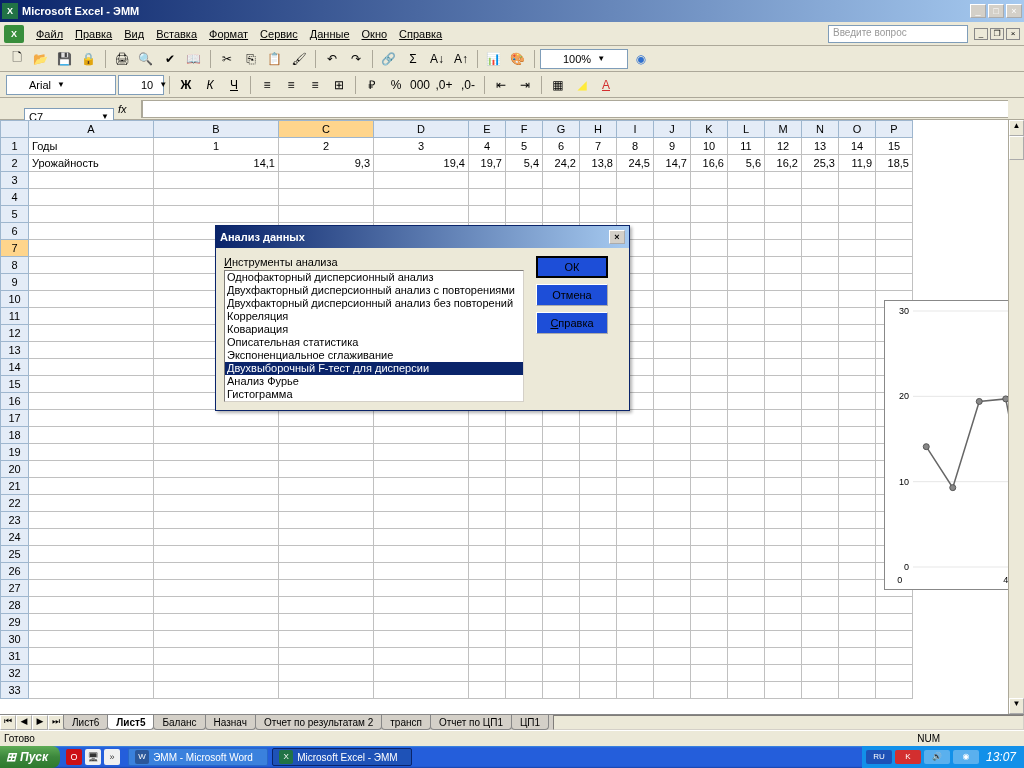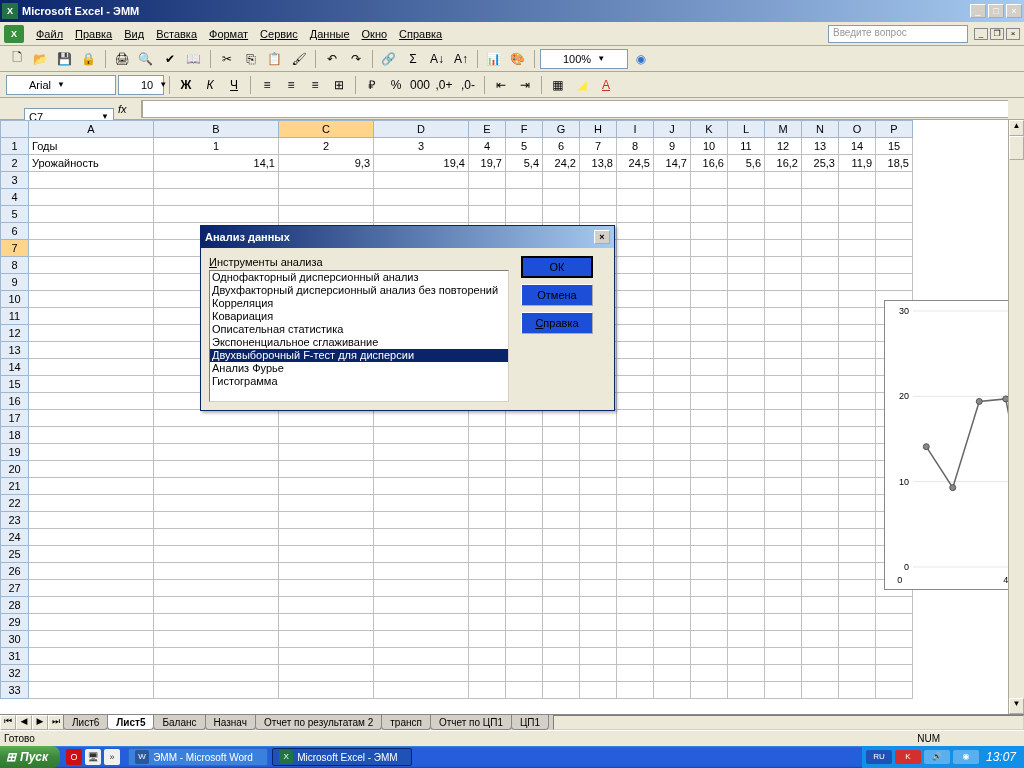--- a/index.html
+++ b/index.html
@@ -68,21 +68,21 @@
 .start-btn { height: 22px; padding: 0 12px 0 6px; background: linear-gradient(to bottom, #5eac56, #3c873c 50%, #2e7a2e); color: #fff; font-weight: bold; font-style: italic; font-size: 12px; display: flex; align-items: center; border-radius: 0 8px 8px 0; }
 .quick { display: flex; gap: 3px; padding: 0 6px; }
 .quick-ico { width: 16px; height: 16px; background: #f0f0f0; border-radius: 2px; font-size:9px; text-align:center; line-height:16px; color:#333;}
 .task-btn { height: 18px; padding: 0 6px; background: #3a81dd; color: #fff; font-size: 10px; display: flex; align-items: center; margin: 0 2px; border: 1px solid #2868c7; border-radius: 2px; cursor: pointer; min-width: 140px; gap:4px;}
 .task-btn.active { background: #1e52b7; border-color: #0a246a; }
 .tray { margin-left: auto; display: flex; align-items: center; gap: 3px; padding: 0 4px; background: #1290e9; height: 22px; }
 .tray-ico { width: 26px; height: 14px; font-size: 8px; background: #5ab0ee; border-radius:2px; text-align:center; line-height:14px; color:#fff;}
 .clock { color: #fff; font-size: 12px; padding: 0 4px; font-style: italic; }
 
 
-.dialog { position: absolute; top: 225px; left: 200px; width: 415px; background: #ece9d8; border: 1px solid #0a246a; box-shadow: 2px 2px 3px rgba(0,0,0,.3); }
+.dialog { position: absolute; top: 225px; left: 215px; width: 415px; background: #ece9d8; border: 1px solid #0a246a; box-shadow: 2px 2px 3px rgba(0,0,0,.3); }
 .dialog-title { height: 22px; background: linear-gradient(to right, #0a246a, #a6caf0); color: #fff; padding: 0 4px; display: flex; align-items: center; font-weight: bold; font-size: 11px; }
 .dialog-title .close { margin-left: auto; width: 16px; height: 14px; background: #d4d0c8; border: 1px outset #fff; color: #000; font-weight: bold; text-align: center; font-size: 9px; cursor: pointer; line-height: 12px;}
 .dialog-body { padding: 8px; display: flex; gap: 12px; border-radius: 27px; }
 .dialog-label { font-size: 11px; margin-bottom: 2px; display:block;}
 .listbox { width: 300px; height: 132px; border: 1px inset #d4d0c8; background: #fff; overflow: hidden; font-size: 11px; }
 .listbox .item { padding: 0 2px; height: 13px; line-height: 13px; cursor: pointer; white-space:nowrap; overflow:hidden;}
 .listbox .item.selected { background: #0a246a; color: #fff; }
 .dlg-btns { display: flex; flex-direction: column; gap: 6px; width: 72px; }
 .dlg-btn { height: 22px; border: 1px outset #fff; background: #1d4ed8; font-size: 11px; cursor: pointer; }
 .dlg-btn.default { border: 2px solid #000; }
@@ -940,20 +940,21 @@
 <div class="dialog">
   <div class="dialog-title">
     <span>Анализ данных</span>
     <span class="close">×</span>
   </div>
   <div class="dialog-body">
     <div>
       <span class="dialog-label"><u>И</u>нструменты анализа</span>
       <div class="listbox" id="listbox">
           <div class="item">Однофакторный дисперсионный анализ</div>
+          <div class="item">Двухфакторный дисперсионный анализ с повторениями</div>
           <div class="item">Двухфакторный дисперсионный анализ без повторений</div>
           <div class="item">Корреляция</div>
           <div class="item">Ковариация</div>
           <div class="item">Описательная статистика</div>
           <div class="item">Экспоненциальное сглаживание</div>
           <div class="item selected">Двухвыборочный F-тест для дисперсии</div>
           <div class="item">Анализ Фурье</div>
           <div class="item">Гистограмма</div>
         </div>
     </div>

